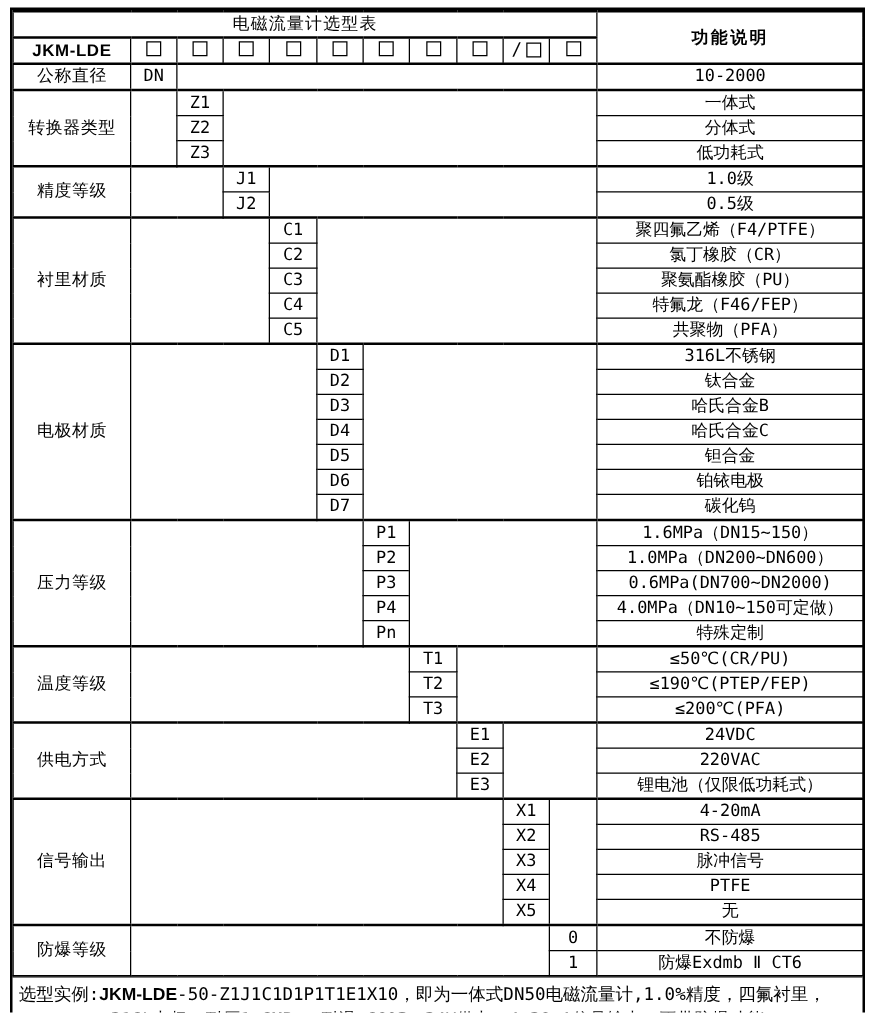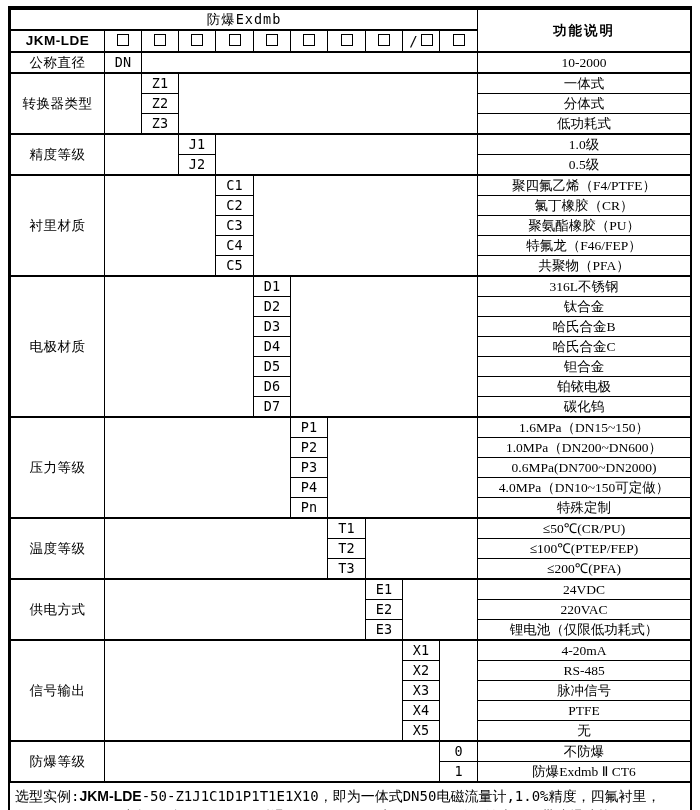--- a/index.html
+++ b/index.html
@@ -15,21 +15,21 @@
   }
   tr.block-start > td{border-top:2px solid #000;}
   td.title{font-size:15px;letter-spacing:1px;}
   td.fn-head{font-size:15px;letter-spacing:2px;font-weight:bold;}
   td.model{
     text-align:left;padding-left:7px;font-weight:bold;font-size:14.5px;
     font-family:"Liberation Sans","DejaVu Sans",sans-serif;letter-spacing:.5px;
   }
   td.cat{font-size:14.5px;letter-spacing:.5px;margin-top:36px;}
   td.code{font-size:13.5px;margin-top:44px;}
-  td.desc{font-size:13.5px;font-family:Liberation Serif, serif;}
+  td.desc{font-size:13.5px;}
   .cbx{
     display:inline-block;width:10px;height:10px;border:1.5px solid #000;
     vertical-align:middle;margin-top:-2px;background:#fff;
   }
   .slash{display:inline-block;margin-right:3px;font-size:14px;vertical-align:middle;}
   .footer{
     border-top:1px solid #000;padding:3px 5px 5px 5px;font-size:14px;line-height:20px;
   }
   .footer .l1{text-align:left;}
   .footer .l2{text-align:center;}
@@ -51,21 +51,21 @@
         <col style="width:37px">
         <col style="width:37px">
       <col style="width:38px">
         <col style="width:37px">
         <col style="width:37px">
       <col style="width:38px">
       <col style="width:213px">
     </colgroup>
     <tbody id="tbody">
         <tr class="block-start">
-          <td class="title" colspan="11">防爆Exdmb</td>
+          <td class="title" colspan="11">电磁流量计选型表</td>
           <td class="fn-head" rowspan="2">功能说明</td>
         </tr>
         <tr class="block-start">
           <td class="model">JKM-LDE</td>
           <td class="boxcell"><span class="cbx"></span></td>
           <td class="boxcell"><span class="cbx"></span></td>
           <td class="boxcell"><span class="cbx"></span></td>
           <td class="boxcell"><span class="cbx"></span></td>
           <td class="boxcell"><span class="cbx"></span></td>
           <td class="boxcell"><span class="cbx"></span></td>
@@ -185,21 +185,21 @@
         </tr>
         <tr class="block-start">
           <td class="cat" rowspan="3">温度等级</td>
           <td class="spacer" rowspan="3" colspan="6"></td>
           <td class="code">T1</td>
           <td class="spacer" rowspan="3" colspan="3"></td>
           <td class="desc">≤50℃(CR/PU)</td>
         </tr>
         <tr>
           <td class="code">T2</td>
-          <td class="desc">≤100℃(PTEP/FEP)</td>
+          <td class="desc">≤190℃(PTEP/FEP)</td>
         </tr>
         <tr>
           <td class="code">T3</td>
           <td class="desc">≤200℃(PFA)</td>
         </tr>
         <tr class="block-start">
           <td class="cat" rowspan="3">供电方式</td>
           <td class="spacer" rowspan="3" colspan="7"></td>
           <td class="code">E1</td>
           <td class="spacer" rowspan="3" colspan="2"></td>

